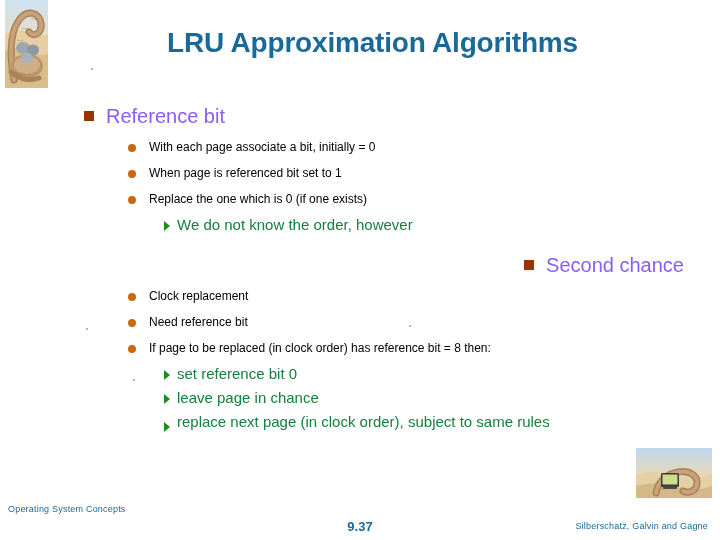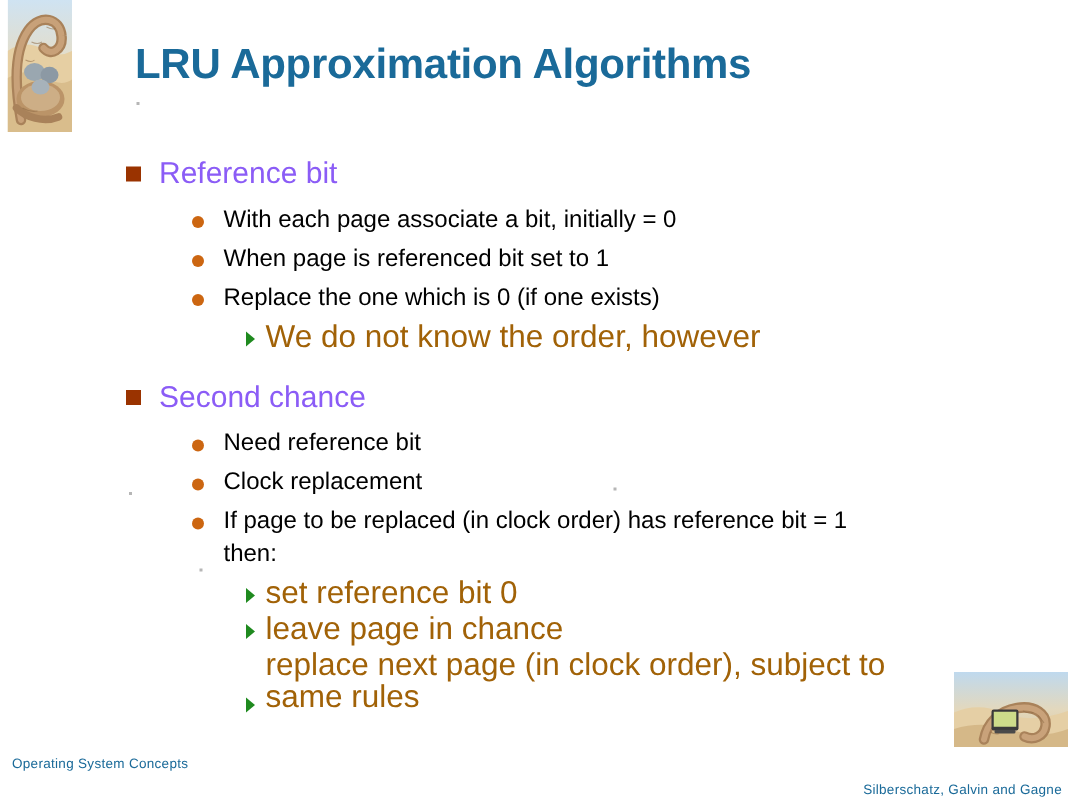--- a/index.html
+++ b/index.html
@@ -33,20 +33,21 @@
     overflow: hidden;
   }
   #corner-art svg { display: block; }
 
   
   #title {
     position: absolute;
     left: 90px;
     top: 26px;
     width: 565px;
+    text-align: center;
     color: #1a6a99;
     font-size: 28px;
     font-weight: bold;
     letter-spacing: -0.2px;
     line-height: 34px;
     white-space: nowrap;
   }
 
   
   #body-content {
@@ -95,21 +96,21 @@
     padding-top: 8px;
   }
   .lvl2 .marker .dot {
     width: 8px;
     height: 8px;
     border-radius: 50%;
     background: #cc6611;
     display: block;
   }
   .lvl2 .txt {
-    font-size: 16px;
+    font-size: 12px;
     line-height: 22px;
     color: #000000;
   }
 
   
   .lvl3 {
     margin-left: 80px;
     margin-bottom: 3px;
   }
   .lvl3 .marker {
@@ -119,26 +120,26 @@
   }
   .lvl3 .marker .tri {
     width: 0;
     height: 0;
     border-top: 5px solid transparent;
     border-bottom: 5px solid transparent;
     border-left: 6px solid #1f8a1f;
     display: block;
   }
   .lvl3 .txt {
-    font-size: 21px;
+    font-size: 15px;
     line-height: 21px;
-    color: #a16207;
-  }
-
-  .gap-before { margin-top: 17px; }
+    color: #15803d;
+  }
+
+  .gap-before { margin-top: 17px; justify-content: flex-end; }
 
   
   .artifact {
     position: absolute;
     background: #7a7a7a;
     width: 2px;
     height: 2px;
     opacity: .55;
   }
 
@@ -268,35 +269,35 @@
       <span class="marker">
           <span class="sq"></span>
         </span>
       <span class="txt">Second chance</span>
     </div>
 
     <div class="bullet-row lvl2">
       <span class="marker">
           <span class="dot"></span>
         </span>
+      <span class="txt">Clock replacement</span>
+    </div>
+
+    <div class="bullet-row lvl2">
+      <span class="marker">
+          <span class="dot"></span>
+        </span>
       <span class="txt">Need reference bit</span>
     </div>
 
-    <div class="bullet-row lvl2">
-      <span class="marker">
-          <span class="dot"></span>
-        </span>
-      <span class="txt">Clock replacement</span>
-    </div>
-
     <div class="bullet-row lvl2" style="width:455px;">
       <span class="marker">
           <span class="dot"></span>
         </span>
-      <span class="txt">If page to be replaced (in clock order) has reference bit = 1 then:</span>
+      <span class="txt">If page to be replaced (in clock order) has reference bit = 8 then:</span>
     </div>
 
     <div class="bullet-row lvl3">
       <span class="marker">
           <span class="tri"></span>
         </span>
       <span class="txt">set reference bit 0</span>
     </div>
 
     <div class="bullet-row lvl3">
@@ -337,15 +338,16 @@
 
       <g stroke="#8d6a45" stroke-width=".7" opacity=".5" fill="none">
         <path d="M46 26 q4 2 7 1"></path>
         <path d="M56 29 q3 3 4 5"></path>
         <path d="M24 40 q4 2 6 1"></path>
       </g>
     </svg>
   </div>
 
   <div id="footer-left">Operating System Concepts</div>
+  <div id="footer-center">9.37</div>
   <div id="footer-right">Silberschatz, Galvin and Gagne</div>
 
 </div>
 
 </body></html>

